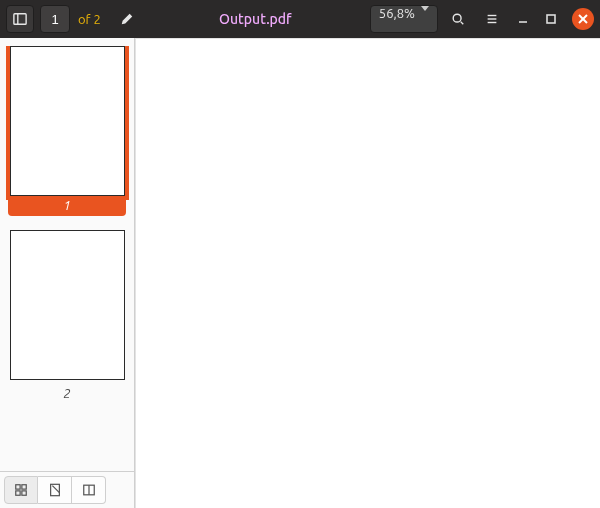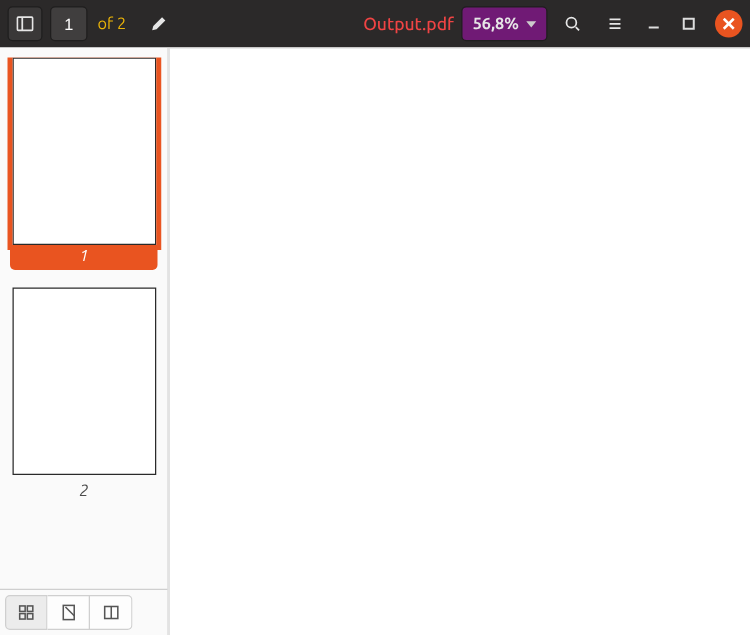--- a/index.html
+++ b/index.html
@@ -34,34 +34,33 @@
   .page-input {
     width: 30px; height: 28px;
     background: #403e3e;
     border: 1px solid #1f1e1e;
     border-radius: 4px;
     color: #fff; text-align: center;
     font-size: 13px;
   }
   .page-of { color: #eab308; margin-left: 2px; margin-right: 6px; }
   .title {
-    flex: 1; text-align: right;
-    color: #ef4444; font-weight: 500;
+    flex: 1; text-align: center;
+    color: #f0abfc; font-weight: 500;
     font-size: 14px;
   }
   .zoom {
     height: 28px;
-    background: #701a75;
+    background: #404040;
     border: 1px solid #1f1e1e;
     border-radius: 4px;
-    display: flex; align-items: center;
+    display: flex; align-items: flex-start;
     padding: 0 8px; gap: 6px;
     color: #e6e6e6; font-size: 13px;
     cursor: pointer;
-    font-weight: bold;
   }
   .zoom .caret { width:0;height:0;border-left:4px solid transparent;border-right:4px solid transparent;border-top:5px solid #ccc;}
   .win-close {
     width: 22px; height: 22px;
     border-radius: 50%;
     background: #e95420;
     display:flex;align-items:center;justify-content:center;
     color:#fff; cursor:pointer;
     margin-left: 4px;
   }

